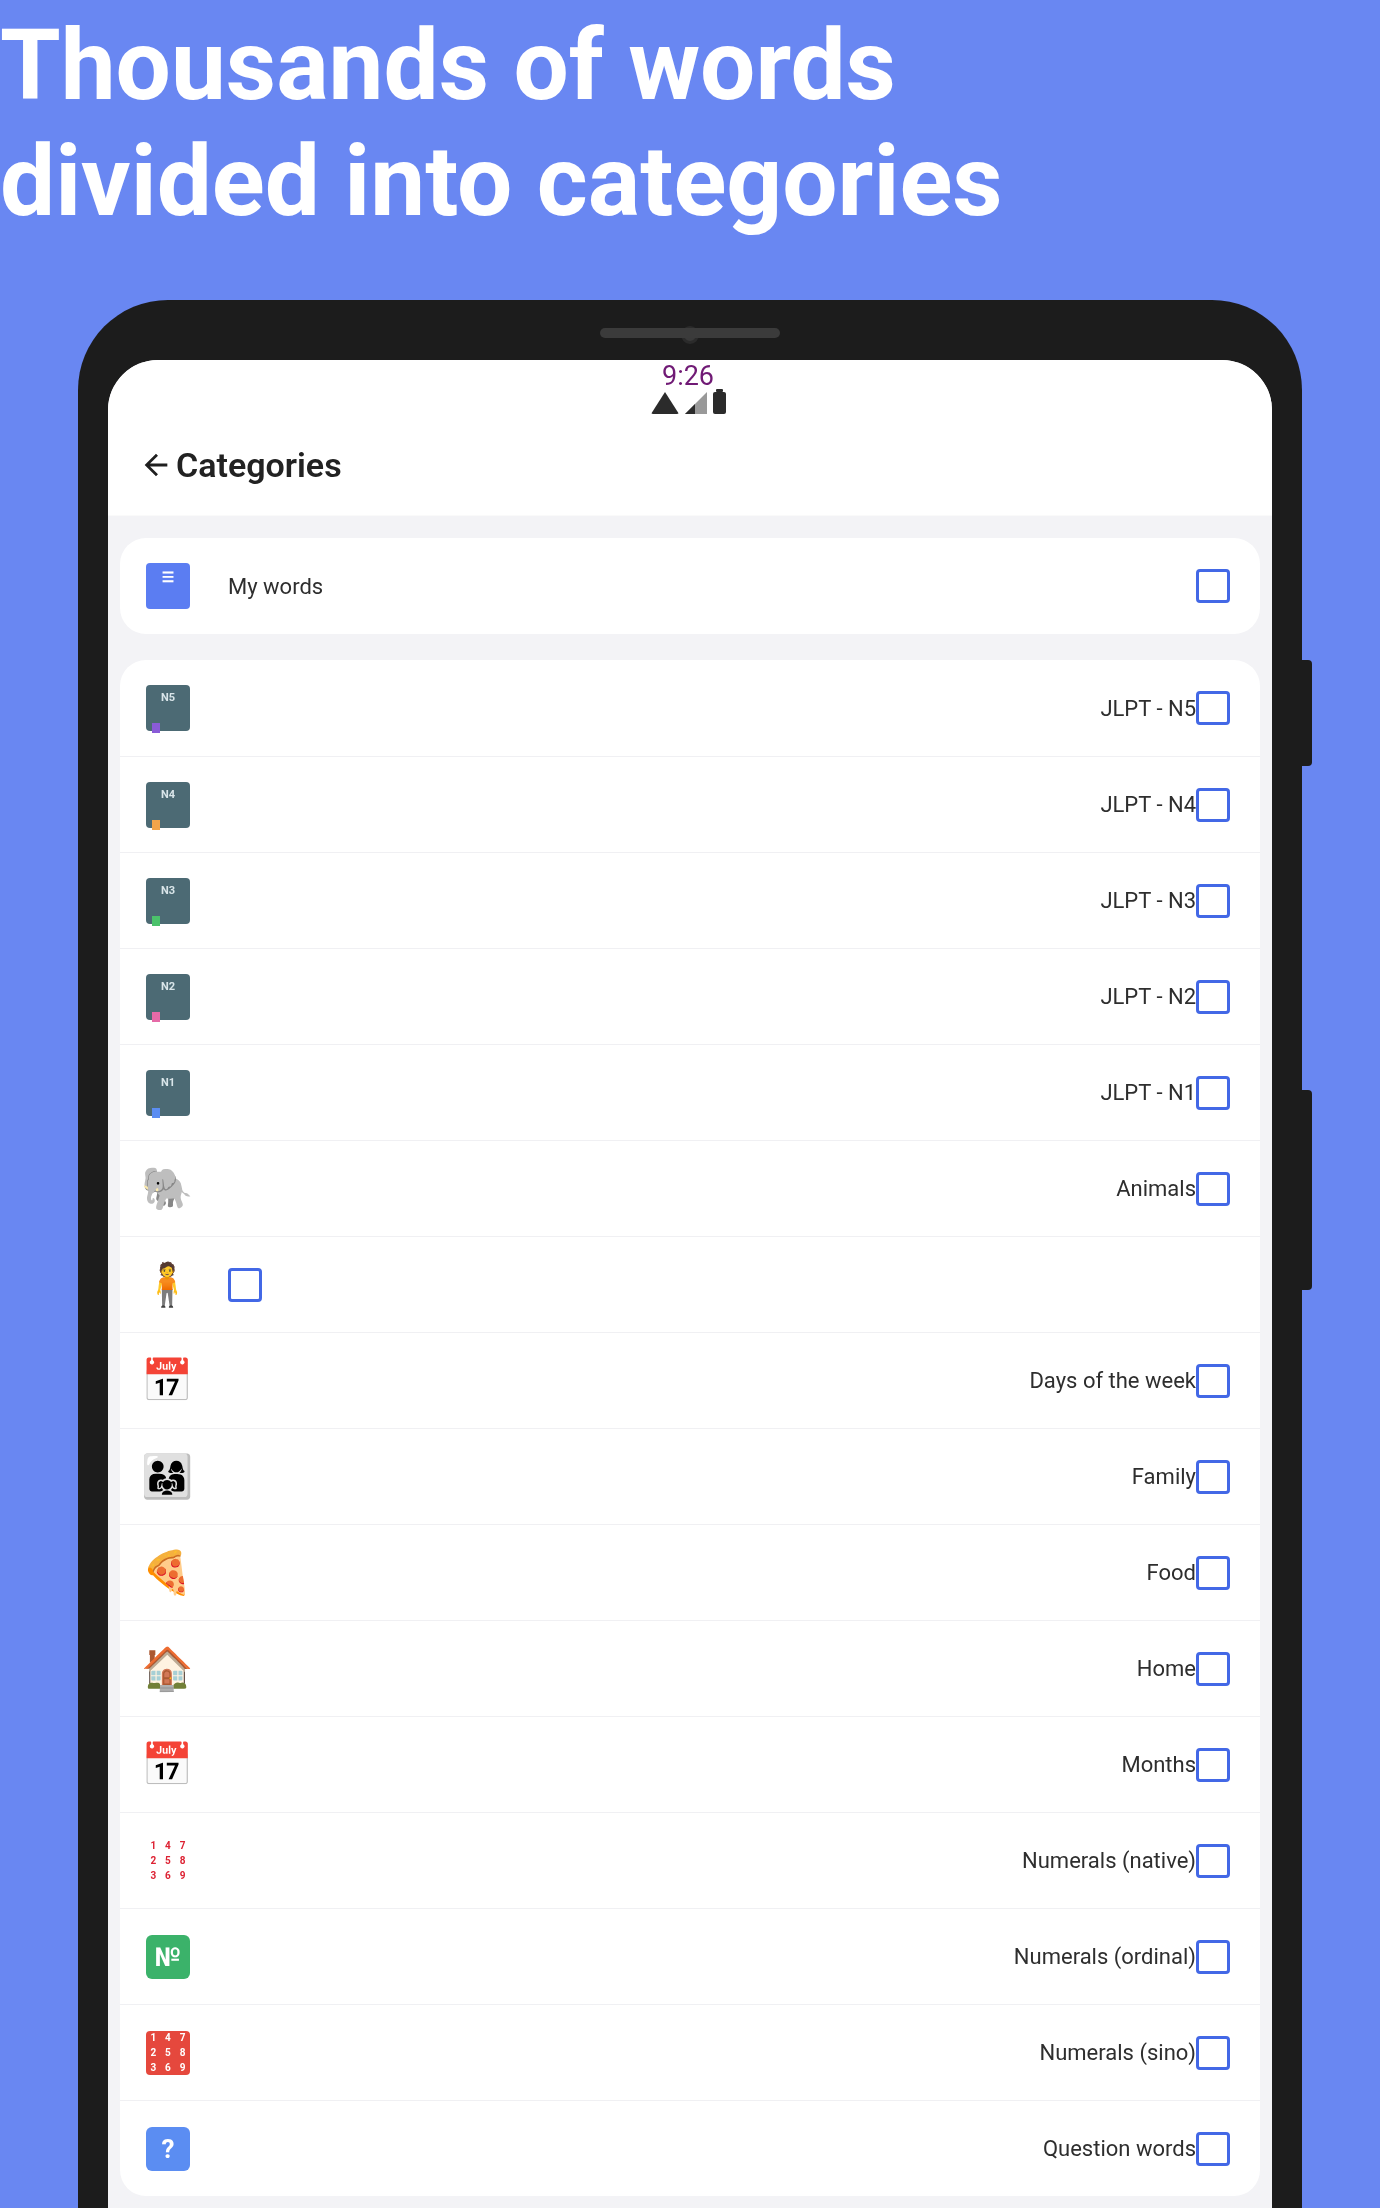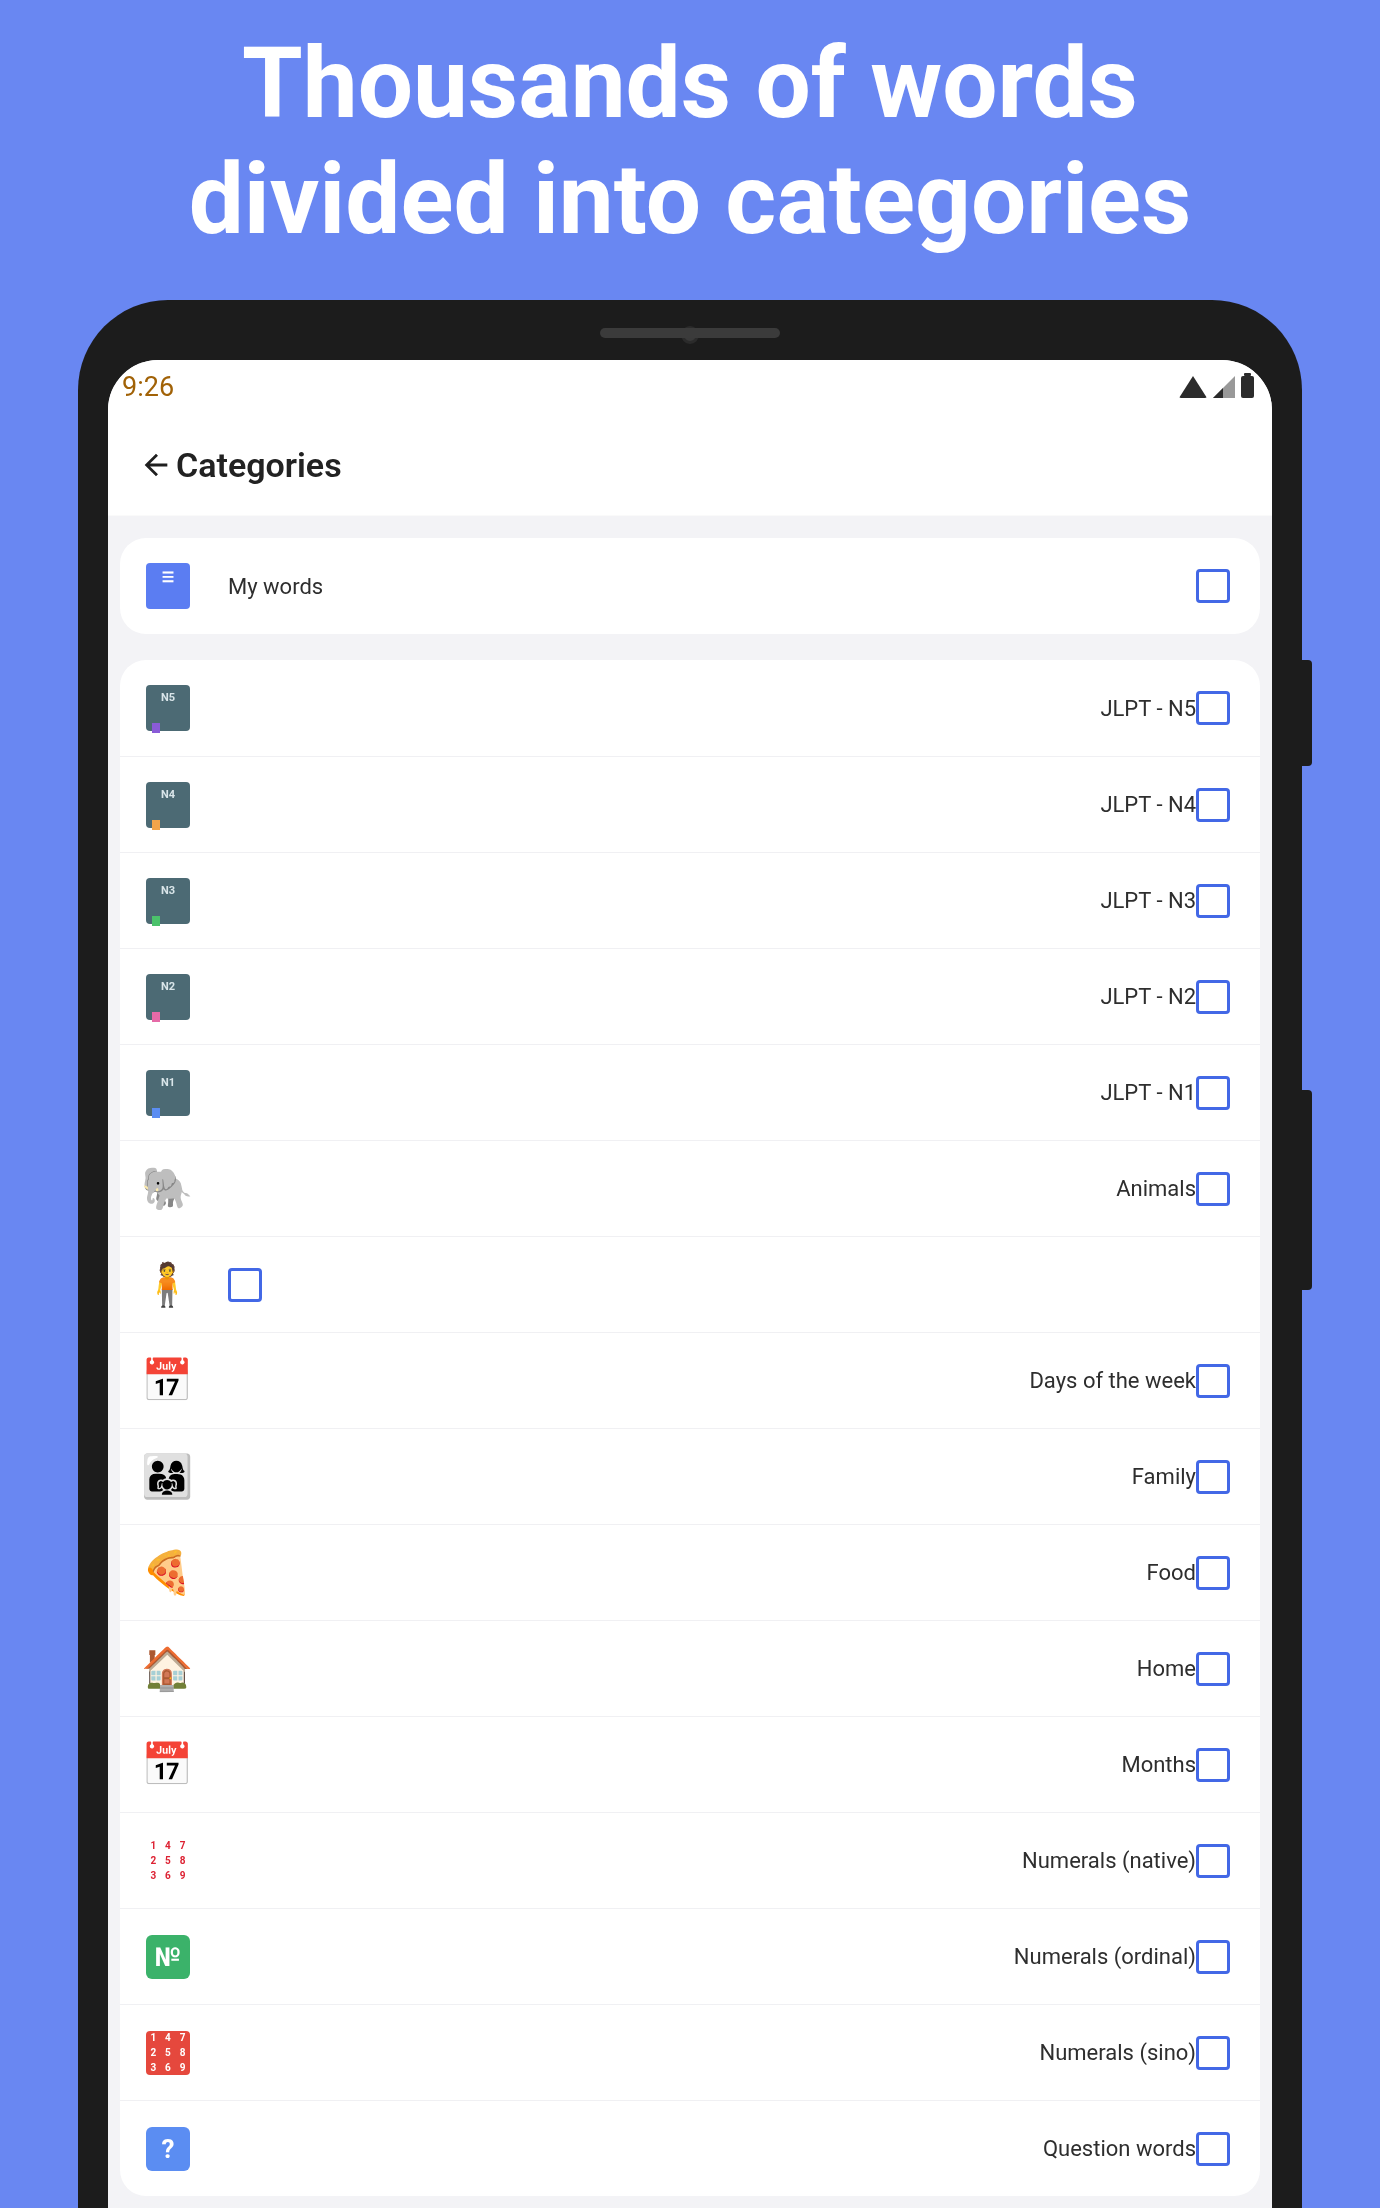--- a/index.html
+++ b/index.html
@@ -5,25 +5,24 @@
   * { box-sizing: border-box; margin: 0; padding: 0; }
   html, body { width: 1380px; height: 2208px; }
   body {
     background: #6987f2;
     font-family: -apple-system, BlinkMacSystemFont, "Segoe UI", Roboto, sans-serif;
     overflow: hidden;
     position: relative;
   }
   .hero {
     color: #fff;
-    text-align: center;
     font-weight: 700;
     font-size: 98px;
     line-height: 1.18;
-    padding-top: 26px;
+    padding-top: 8px;
   }
   .phone {
     position: absolute;
     left: 78px;
     top: 300px;
     width: 1224px;
     height: 1908px;
     background: #1c1c1c;
     border-radius: 90px 90px 0 0;
     padding: 60px 30px 0 30px;
@@ -70,21 +69,22 @@
   }
   
   .statusbar {
     height: 54px;
     background: #fff;
     display: flex;
     align-items: center;
     justify-content: space-between;
     padding: 0 18px 0 14px;
     font-size: 27px;
-    color: #a16207;
+    color: #701a75;
+    flex-direction: column;
   }
   .status-icons { display: flex; align-items: center; gap: 6px; }
   .wifi {
     width: 0; height: 0;
     border-left: 14px solid transparent;
     border-right: 14px solid transparent;
     border-bottom: 22px solid #2b2b2b;
     border-radius: 2px;
   }
   .signal {

